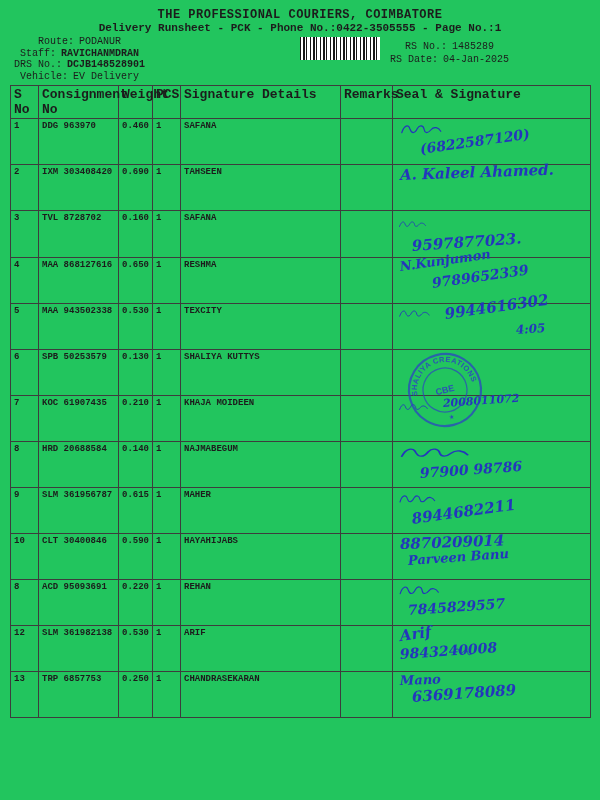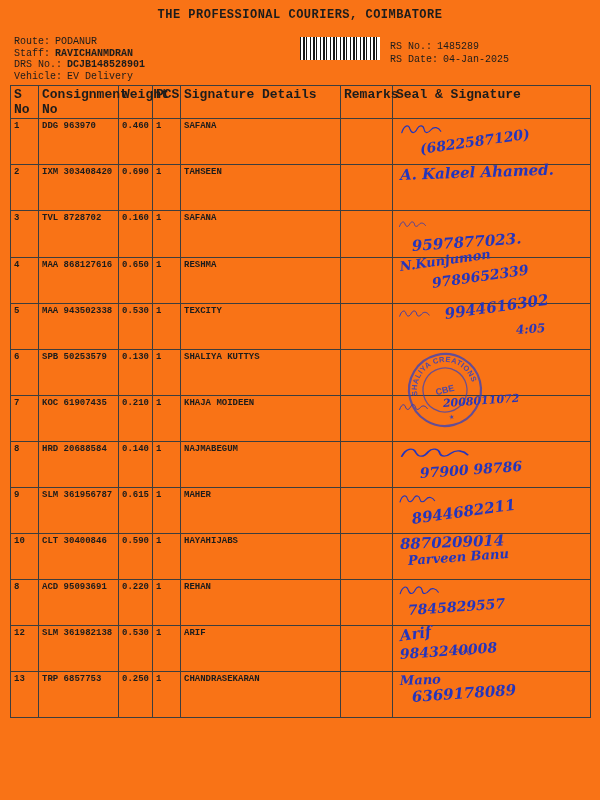--- a/index.html
+++ b/index.html
@@ -1,27 +1,27 @@
 <!DOCTYPE html>
 <html><head>
 <meta charset="utf-8">
 <style>
   html,body{margin:0;padding:0;}
   body{width:600px;height:800px;background:#ffffff;}
-  .page{position:relative;width:600px;height:800px;background:#f97316;overflow:hidden;
+  .page{position:relative;width:600px;height:800px;background:#22c55e;overflow:hidden;
         font-family:"Liberation Mono","DejaVu Sans Mono",monospace;color:#1c1c1c;}
   .title{position:absolute;top:8px;left:0;width:100%;text-align:center;
          font-size:12px;font-weight:bold;letter-spacing:.5px;}
   .subtitle{position:absolute;top:22px;left:0;width:100%;text-align:center;
             font-size:11px;font-weight:bold;}
   .meta{position:absolute;top:36px;left:14px;font-size:10px;line-height:11.5px;}
-  .meta .row{white-space:nowrap;}
+  .meta .row{white-space:nowrap;text-align:center;}
   .meta .val{margin-left:5px;}
   .b{font-weight:bold;}
-  .rsmeta{position:absolute;top:41px;left:390px;font-size:10px;line-height:12.5px;}
+  .rsmeta{position:absolute;top:41px;left:390px;font-size:10px;line-height:12.5px;text-align:center;}
   .rsmeta .val{margin-left:5px;}
   .barcode{position:absolute;top:37px;left:300px;width:80px;height:23px;
     background:repeating-linear-gradient(90deg,#141414 0 1.5px,#fff 1.5px 3px,
       #141414 3px 5.5px,#fff 5.5px 6.5px,#141414 6.5px 7.5px,#fff 7.5px 10px);}
   table.runsheet{position:absolute;top:85px;left:10px;width:580px;
     border-collapse:collapse;table-layout:fixed;}
   .runsheet th,.runsheet td{border:1px solid #3d3d3d;vertical-align:top;
     padding:2px 3px;overflow:visible;}
   .runsheet th{font-size:13px;font-weight:bold;text-align:left;height:12px;padding:1px 3px;}
   .runsheet tbody td{font-size:9px;font-weight:bold;height:41px;}
@@ -41,20 +41,21 @@
   .stamp{position:absolute;top:0;left:12px;width:80px;height:80px;
          transform:rotate(-14deg);opacity:.85;z-index:3;}
   .stray{position:absolute;top:645px;left:452px;color:#2435bd;transform:rotate(8deg);}
 </style>
 </head>
 <body>
 
 <div class="page">
 
   <div class="title">THE PROFESSIONAL COURIERS, COIMBATORE</div>
+  <div class="subtitle">Delivery Runsheet - PCK - Phone No.:0422-3505555 - Page No.:1</div>
 
   <div class="meta">
     <div class="row">
       <span>Route:</span><span class="val">PODANUR</span>
     </div>
     <div class="row">
       <span>Staff:</span><span class="val b">RAVICHANMDRAN</span>
     </div>
     <div class="row">
       <span>DRS No.:</span><span class="val b">DCJB148528901</span>

